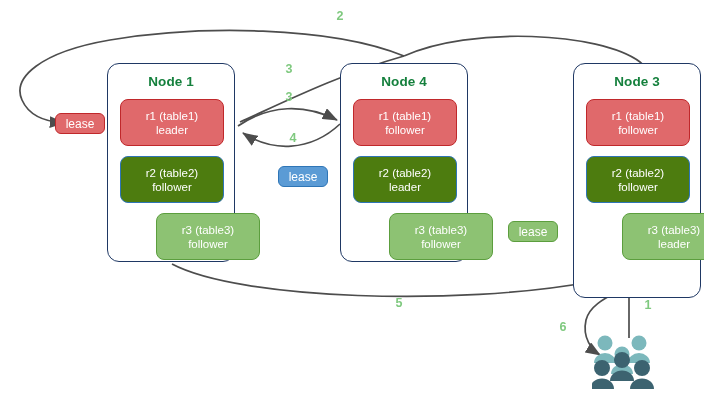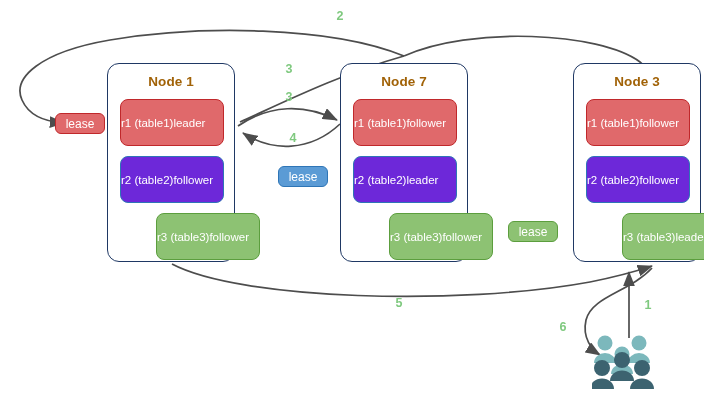--- a/index.html
+++ b/index.html
@@ -30,39 +30,39 @@
     border-radius: 12px;
     background: #ffffff;
   }
   .node-title {
     position: absolute;
     left: 0;
     width: 100%;
     text-align: center;
     font-size: 13.5px;
     font-weight: bold;
-    color: #a16207;
+    color: #15803d;
     letter-spacing: 0.1px;
   }
   .replica {
     position: absolute;
     box-sizing: border-box;
     border-radius: 8px;
     display: flex;
-    flex-direction: row;
+    flex-direction: column;
     align-items: center;
-    justify-content: flex-start;
+    justify-content: center;
     color: #ffffff;
     font-size: 11.5px;
     line-height: 14px;
     text-align: center;
   }
   .replica span { display: block; }
   .rep-red   { background: #E0696B; border: 1.4px solid #C0282B; }
-  .rep-blue  { background: #6d28d9; border: 1.4px solid #2E75B6; }
+  .rep-blue  { background: #4d7c0f; border: 1.4px solid #2E75B6; }
   .rep-green { background: #8DC273; border: 1.4px solid #5C9E3E; margin-left: 36px; }
 
   .lease {
     position: absolute;
     box-sizing: border-box;
     border-radius: 6px;
     display: flex;
     align-items: center;
     justify-content: center;
     color: #ffffff;
@@ -124,37 +124,37 @@
       <span>r2 (table2)</span>
       <span>follower</span>
     </div>
     <div class="replica rep-green" style="left:12px; top:149px; width:104px; height:47px;">
       <span>r3 (table3)</span>
       <span>follower</span>
     </div>
   </div>
 
   <div class="node-box" style="left:340px; top:63px; width:128px; height:199px;">
-    <div class="node-title" style="top:10px;">Node 7</div>
+    <div class="node-title" style="top:10px;">Node 4</div>
 
     <div class="replica rep-red" style="left:12px; top:35px; width:104px; height:47px;">
       <span>r1 (table1)</span>
       <span>follower</span>
     </div>
     <div class="replica rep-blue" style="left:12px; top:92px; width:104px; height:47px;">
       <span>r2 (table2)</span>
       <span>leader</span>
     </div>
     <div class="replica rep-green" style="left:12px; top:149px; width:104px; height:47px;">
       <span>r3 (table3)</span>
       <span>follower</span>
     </div>
   </div>
 
-  <div class="node-box" style="left:573px; top:63px; width:128px; height:199px;">
+  <div class="node-box" style="left:573px; top:63px; width:128px; height:235px;">
     <div class="node-title" style="top:10px;">Node 3</div>
 
     <div class="replica rep-red" style="left:12px; top:35px; width:104px; height:47px;">
       <span>r1 (table1)</span>
       <span>follower</span>
     </div>
     <div class="replica rep-blue" style="left:12px; top:92px; width:104px; height:47px;">
       <span>r2 (table2)</span>
       <span>follower</span>
     </div>

